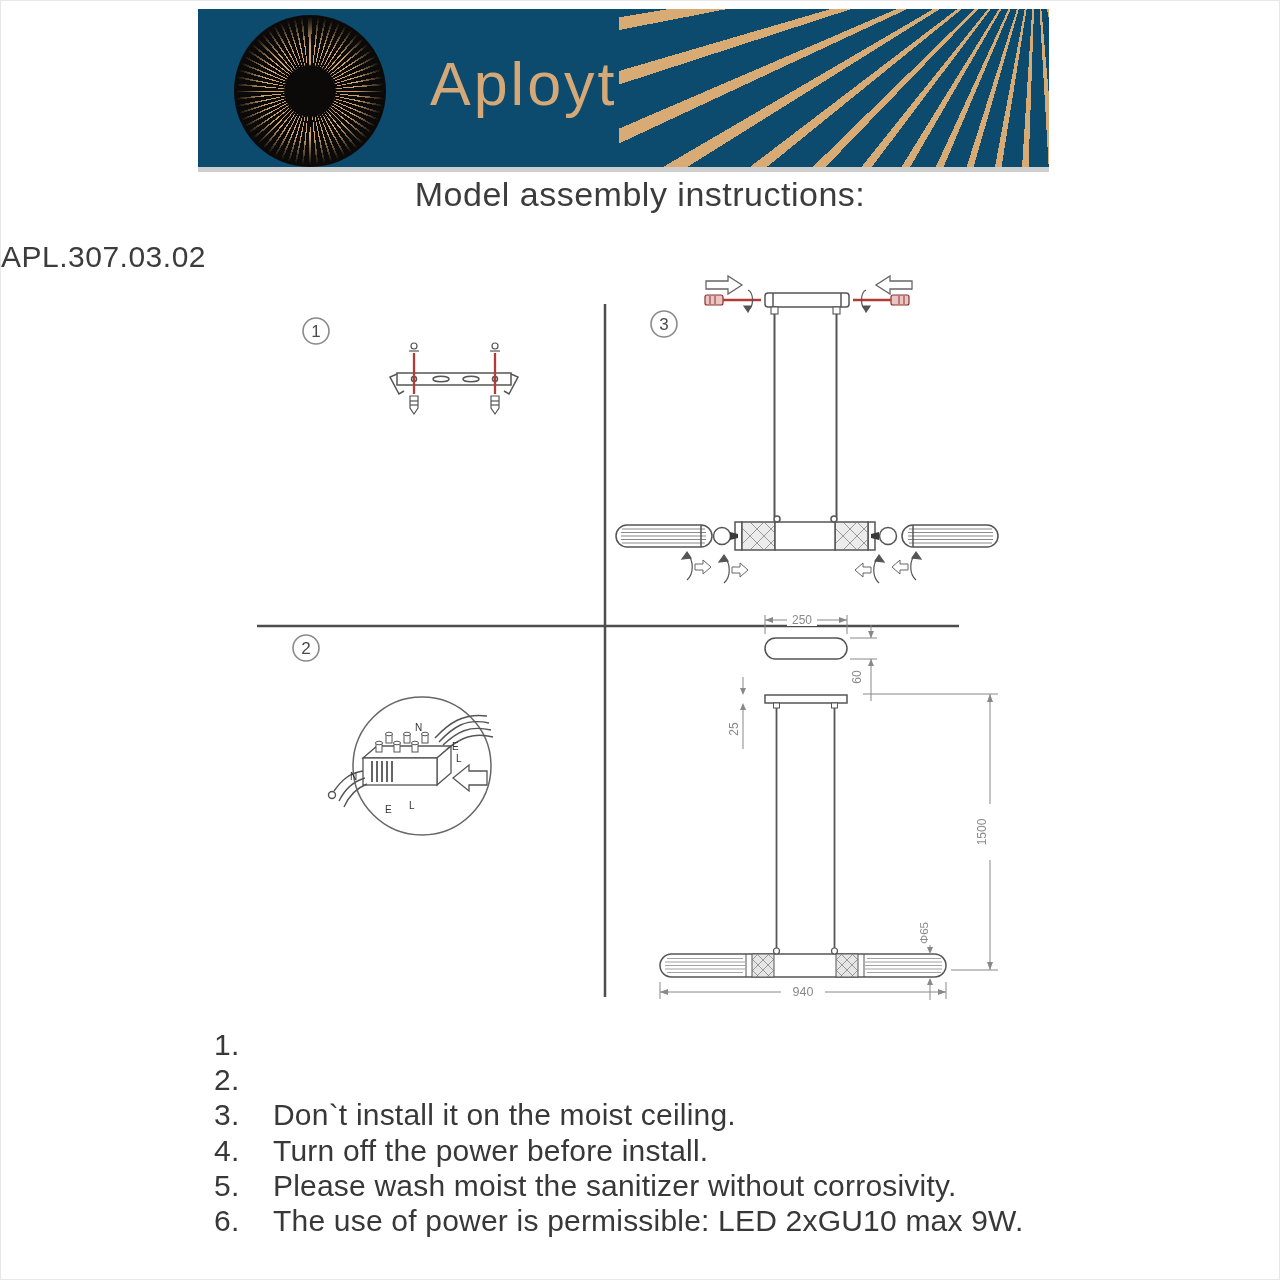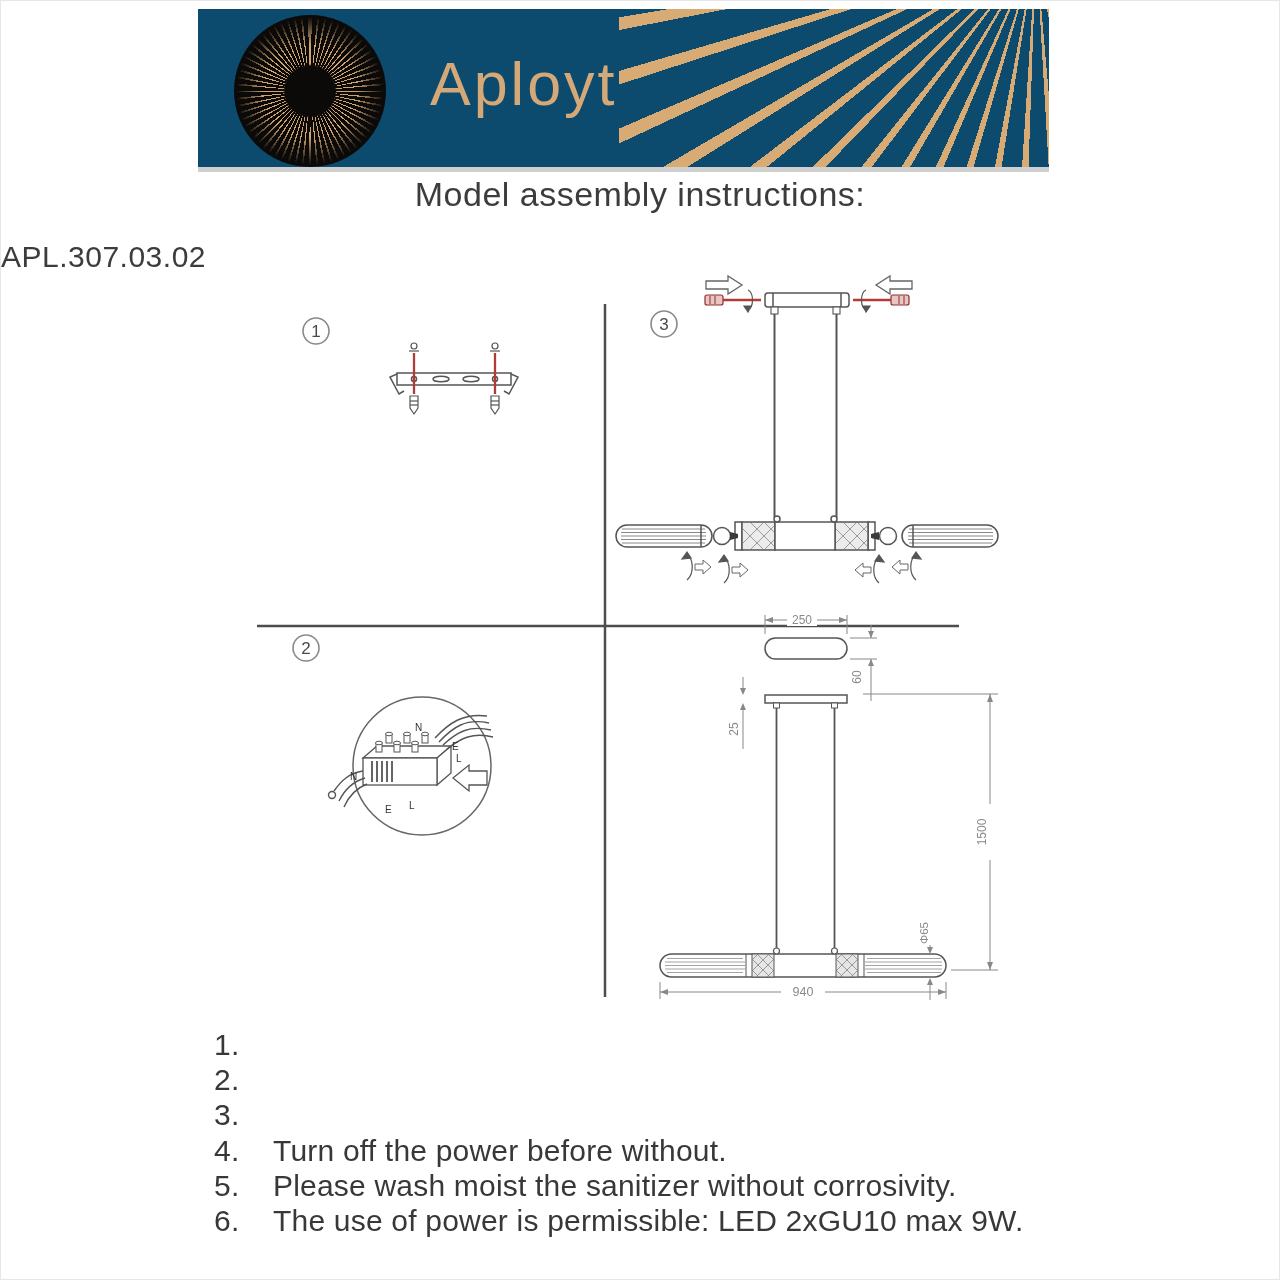--- a/index.html
+++ b/index.html
@@ -319,24 +319,25 @@
 
   <div class="instructions">
     <div class="instr-row">
       <span class="instr-num">1.</span>
     </div>
     <div class="instr-row">
       <span class="instr-num">2.</span>
     </div>
     <div class="instr-row">
       <span class="instr-num">3.</span>
+      <span>Don`t install it on the moist ceiling.</span>
     </div>
     <div class="instr-row">
       <span class="instr-num">4.</span>
-      <span>Turn off the power before without.</span>
+      <span>Turn off the power before install.</span>
     </div>
     <div class="instr-row">
       <span class="instr-num">5.</span>
       <span>Please wash moist the sanitizer without corrosivity.</span>
     </div>
     <div class="instr-row">
       <span class="instr-num">6.</span>
       <span>The use of power is permissible: LED 2xGU10 max 9W.</span>
     </div>
   </div>

